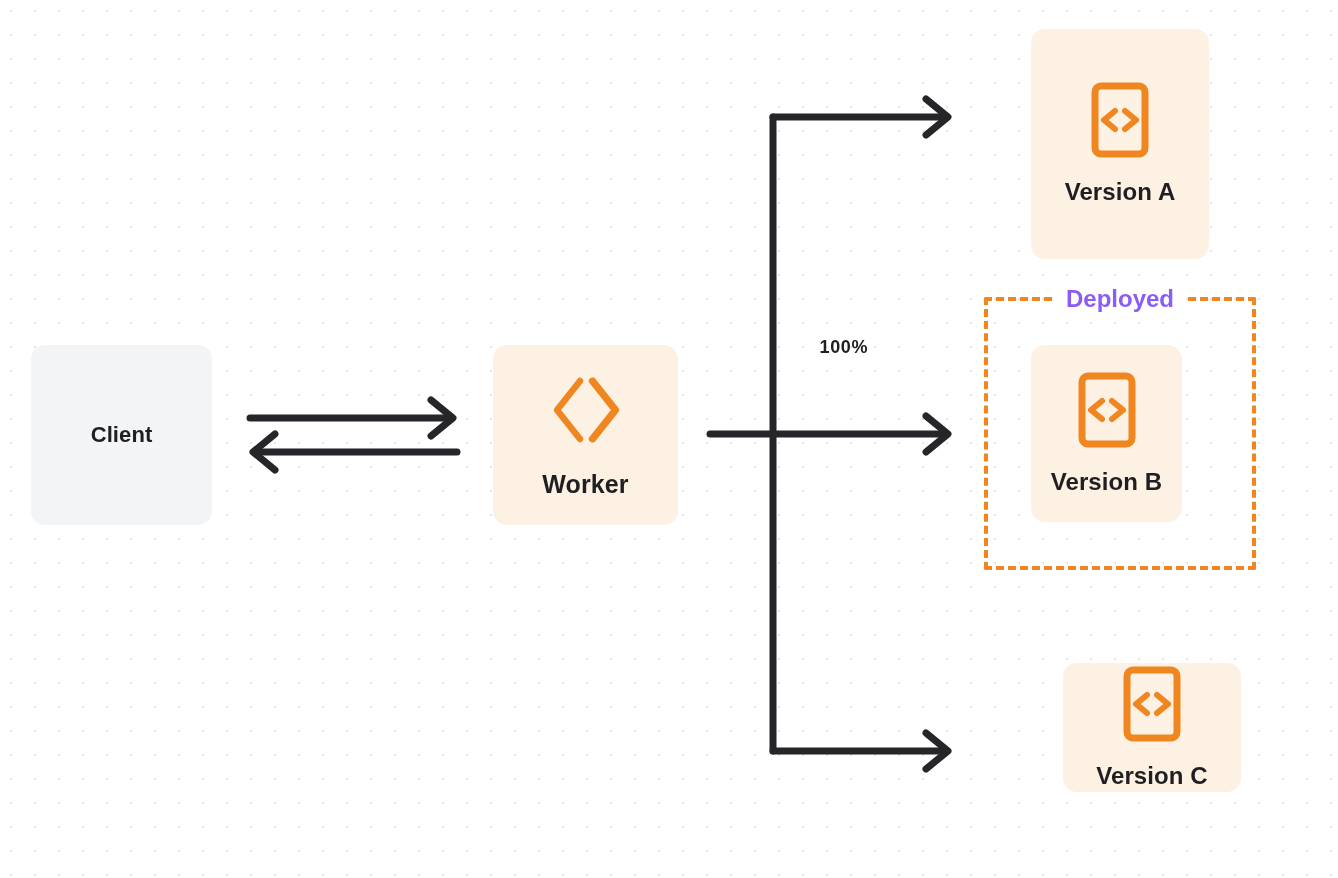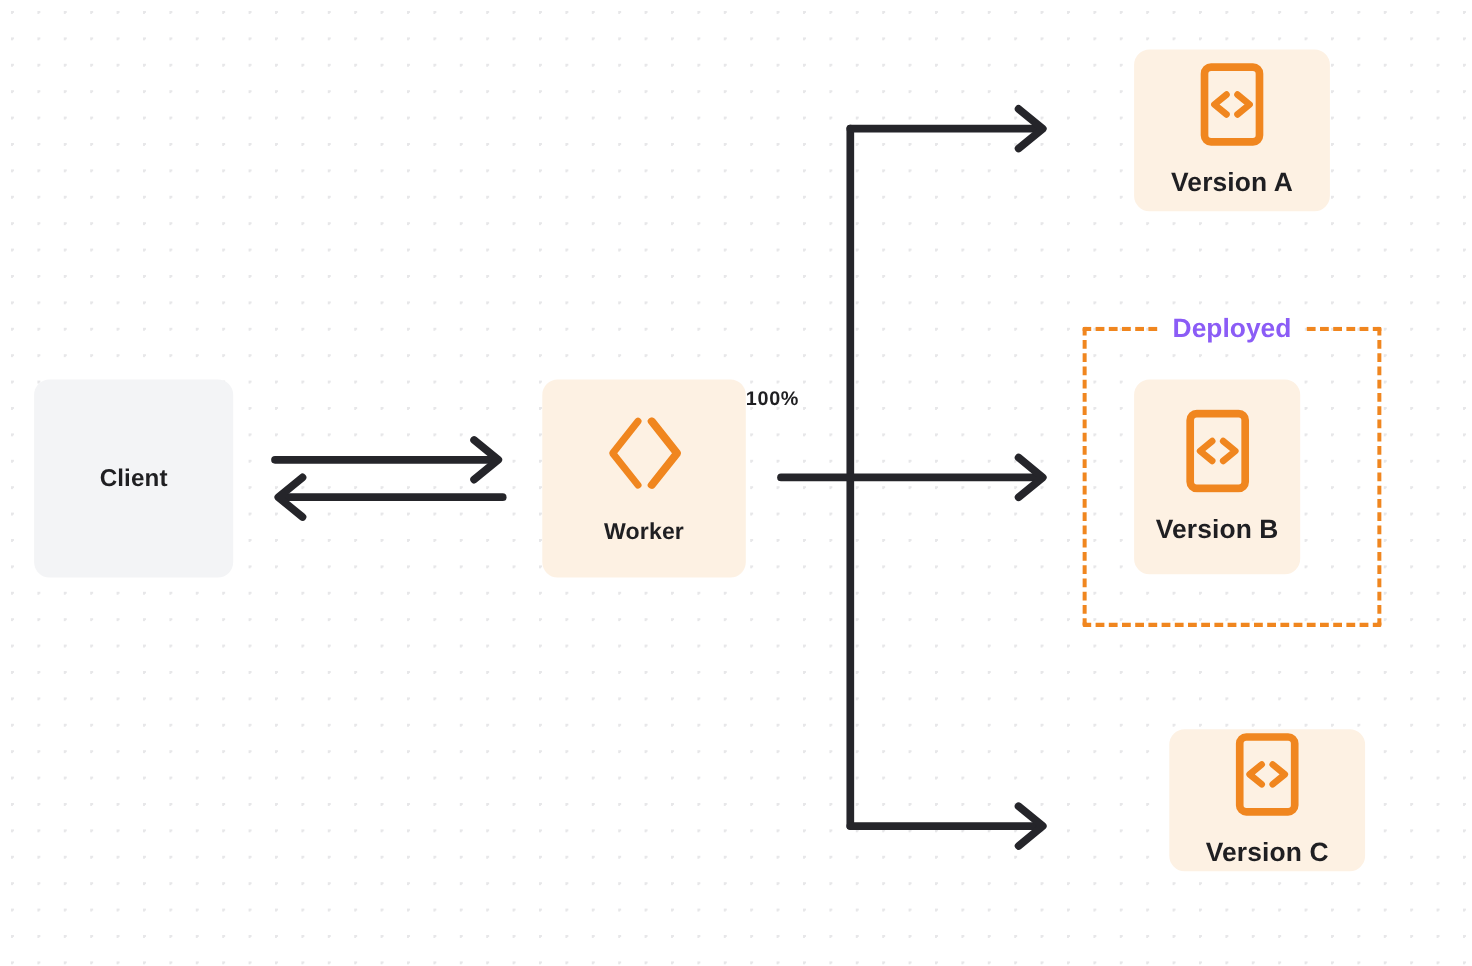--- a/index.html
+++ b/index.html
@@ -56,32 +56,32 @@
   }
 
   .node-label {
     font-weight: bold;
     color: #1f1f22;
     letter-spacing: 0.1px;
     text-align: center;
     white-space: nowrap;
   }
   .node-client .node-label { font-size: 22px; }
-  .node-worker .node-label { font-size: 21px; margin-top: 22px; }
+  .node-worker .node-label { font-size: 25px; margin-top: 22px; }
   .node-version .node-label { font-size: 24px; margin-top: 20px; }
 
   .node-icon {
     display: block;
     line-height: 0;
   }
 
   
   #node-client   { left: 31px;   top: 345px; width: 181px; height: 180px; }
   #node-worker   { left: 493px;  top: 345px; width: 185px; height: 180px; }
-  #node-version-a{ left: 1031px; top: 45px;  width: 178px; height: 147px; }
+  #node-version-a{ left: 1031px; top: 29px;  width: 178px; height: 230px; }
   #node-version-b{ left: 1031px; top: 345px; width: 151px; height: 177px; }
   #node-version-c{ left: 1031px; top: 663px; width: 178px; height: 129px; margin-left: 32px; }
 
   
   #deployed-group {
     position: absolute;
     left: 984px;
     top: 297px;
     width: 272px;
     height: 273px;
@@ -100,24 +100,24 @@
     font-weight: bold;
     color: #8b5cf6;
     white-space: nowrap;
     line-height: 30px;
   }
 
   
   #traffic-label {
     position: absolute;
     left: 773px;
-    top: 346px;
+    top: 331px;
     transform: translateX(-50%);
     width: 190px;
-    text-align: left;
+    text-align: right;
     font-size: 18px;
     font-weight: bold;
     color: #1f1f22;
     letter-spacing: 0.6px;
     line-height: 33px;
   }
   #traffic-label .traffic-line { display: block; white-space: nowrap; }
 </style>
 </head>
 <body>

